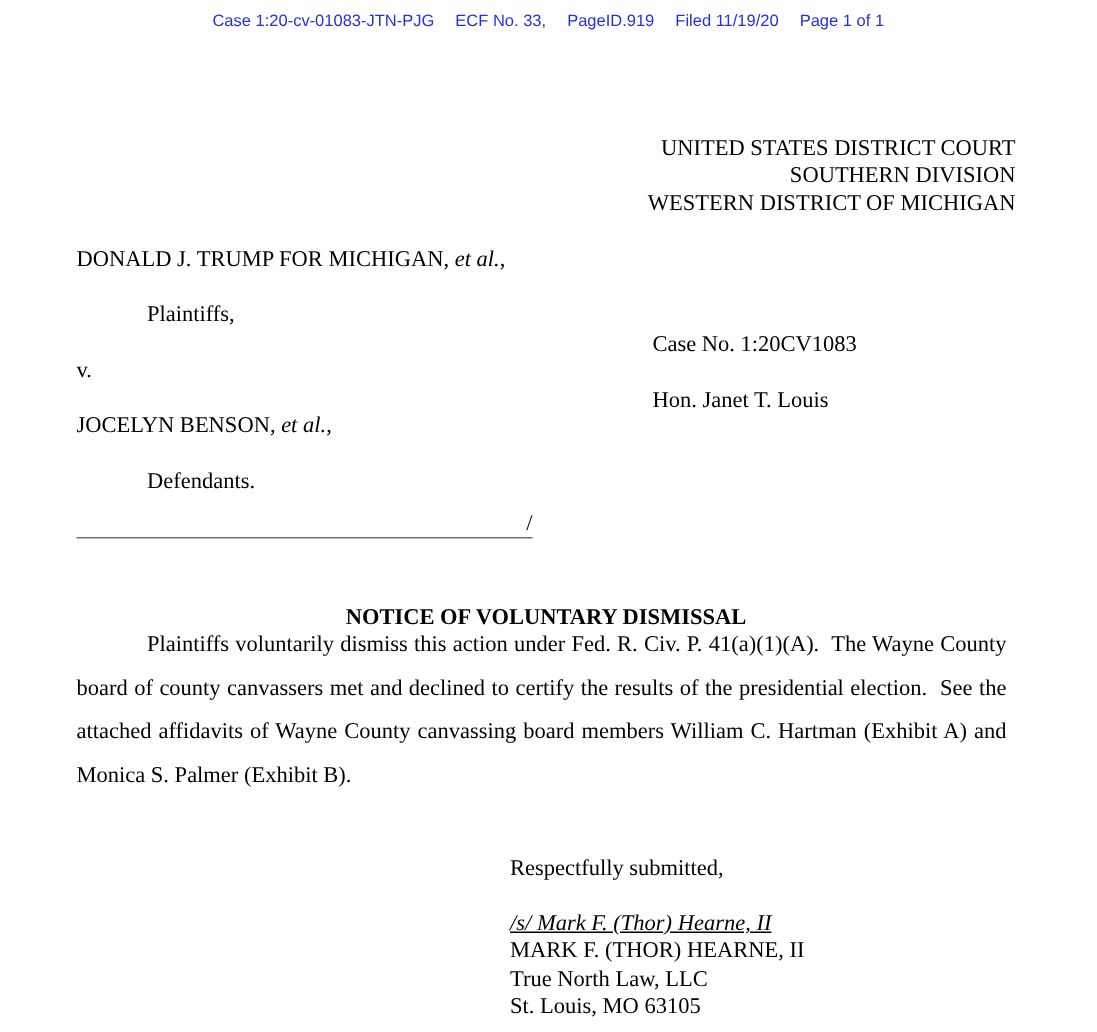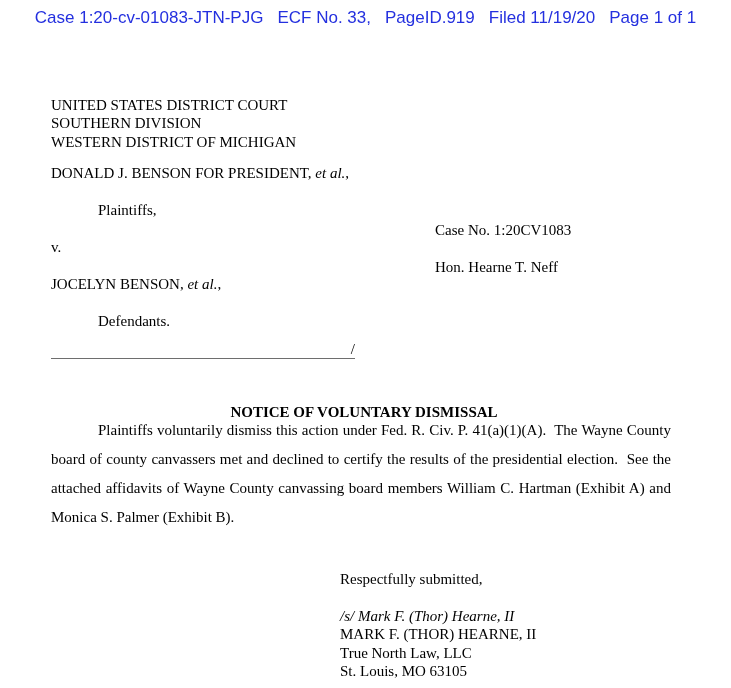--- a/index.html
+++ b/index.html
@@ -17,31 +17,31 @@
     font-size: 15px;
     color: #000000;
   }
   .stamp {
     position: absolute;
     top: 8px;
     left: 0;
     right: 0;
     text-align: center;
     font-family: "Liberation Sans", "DejaVu Sans", sans-serif;
-    font-size: 17px;
+    font-size: 11px;
     color: #2430DF;
     white-space: nowrap;
   }
   .stamp span { margin: 0 7px; }
   .court-heading {
     position: absolute;
-    top: 96px;
+    top: 90px;
     left: 51px;
     right: 54px;
-    text-align: left;
+    text-align: right;
     line-height: 18.4px;
   }
   .row {
     position: absolute;
     left: 51px;
     right: 54px;
   }
   .indent { padding-left: 47px; }
   .right-col {
     position: absolute;
@@ -84,49 +84,50 @@
     left: 340px;
   }
   .sig-block {
     position: absolute;
     top: 607px;
     left: 340px;
     line-height: 18.4px;
   }
   .sig-line {
     font-style: italic;
+    text-decoration: underline;
   }
 </style>
 </head>
 <body>
 
 <div class="page">
 
   <div class="stamp">
     <span>Case 1:20-cv-01083-JTN-PJG</span><span>ECF No. 33,</span><span>PageID.919</span><span>Filed 11/19/20</span><span>Page 1 of 1</span>
   </div>
 
   <div class="court-heading">
     <div>UNITED STATES DISTRICT COURT</div>
     <div>SOUTHERN DIVISION</div>
     <div>WESTERN DISTRICT OF MICHIGAN</div>
   </div>
 
   <div class="row" style="top:165px">
-    <span>DONALD J. BENSON FOR PRESIDENT, </span><span class="etal">et al.</span><span>,</span>
+    <span>DONALD J. TRUMP FOR MICHIGAN, </span><span class="etal">et al.</span><span>,</span>
   </div>
 
   <div class="row" style="top:202px">
     <span class="indent">Plaintiffs,</span>
     <span class="right-col">Case No. 1:20CV1083</span>
   </div>
 
   <div class="row" style="top:239px">
     <span>v.</span>
-    <span class="right-col">Hon. Hearne T. Neff</span>
+    <span class="right-col">Hon. Janet T. Louis</span>
   </div>
 
   <div class="row" style="top:313px">
     <span class="indent">Defendants.</span>
   </div>
 
   <div class="row" style="top:276px">
     <span>JOCELYN BENSON, </span><span class="etal">et al.</span><span>,</span>
   </div>
 

